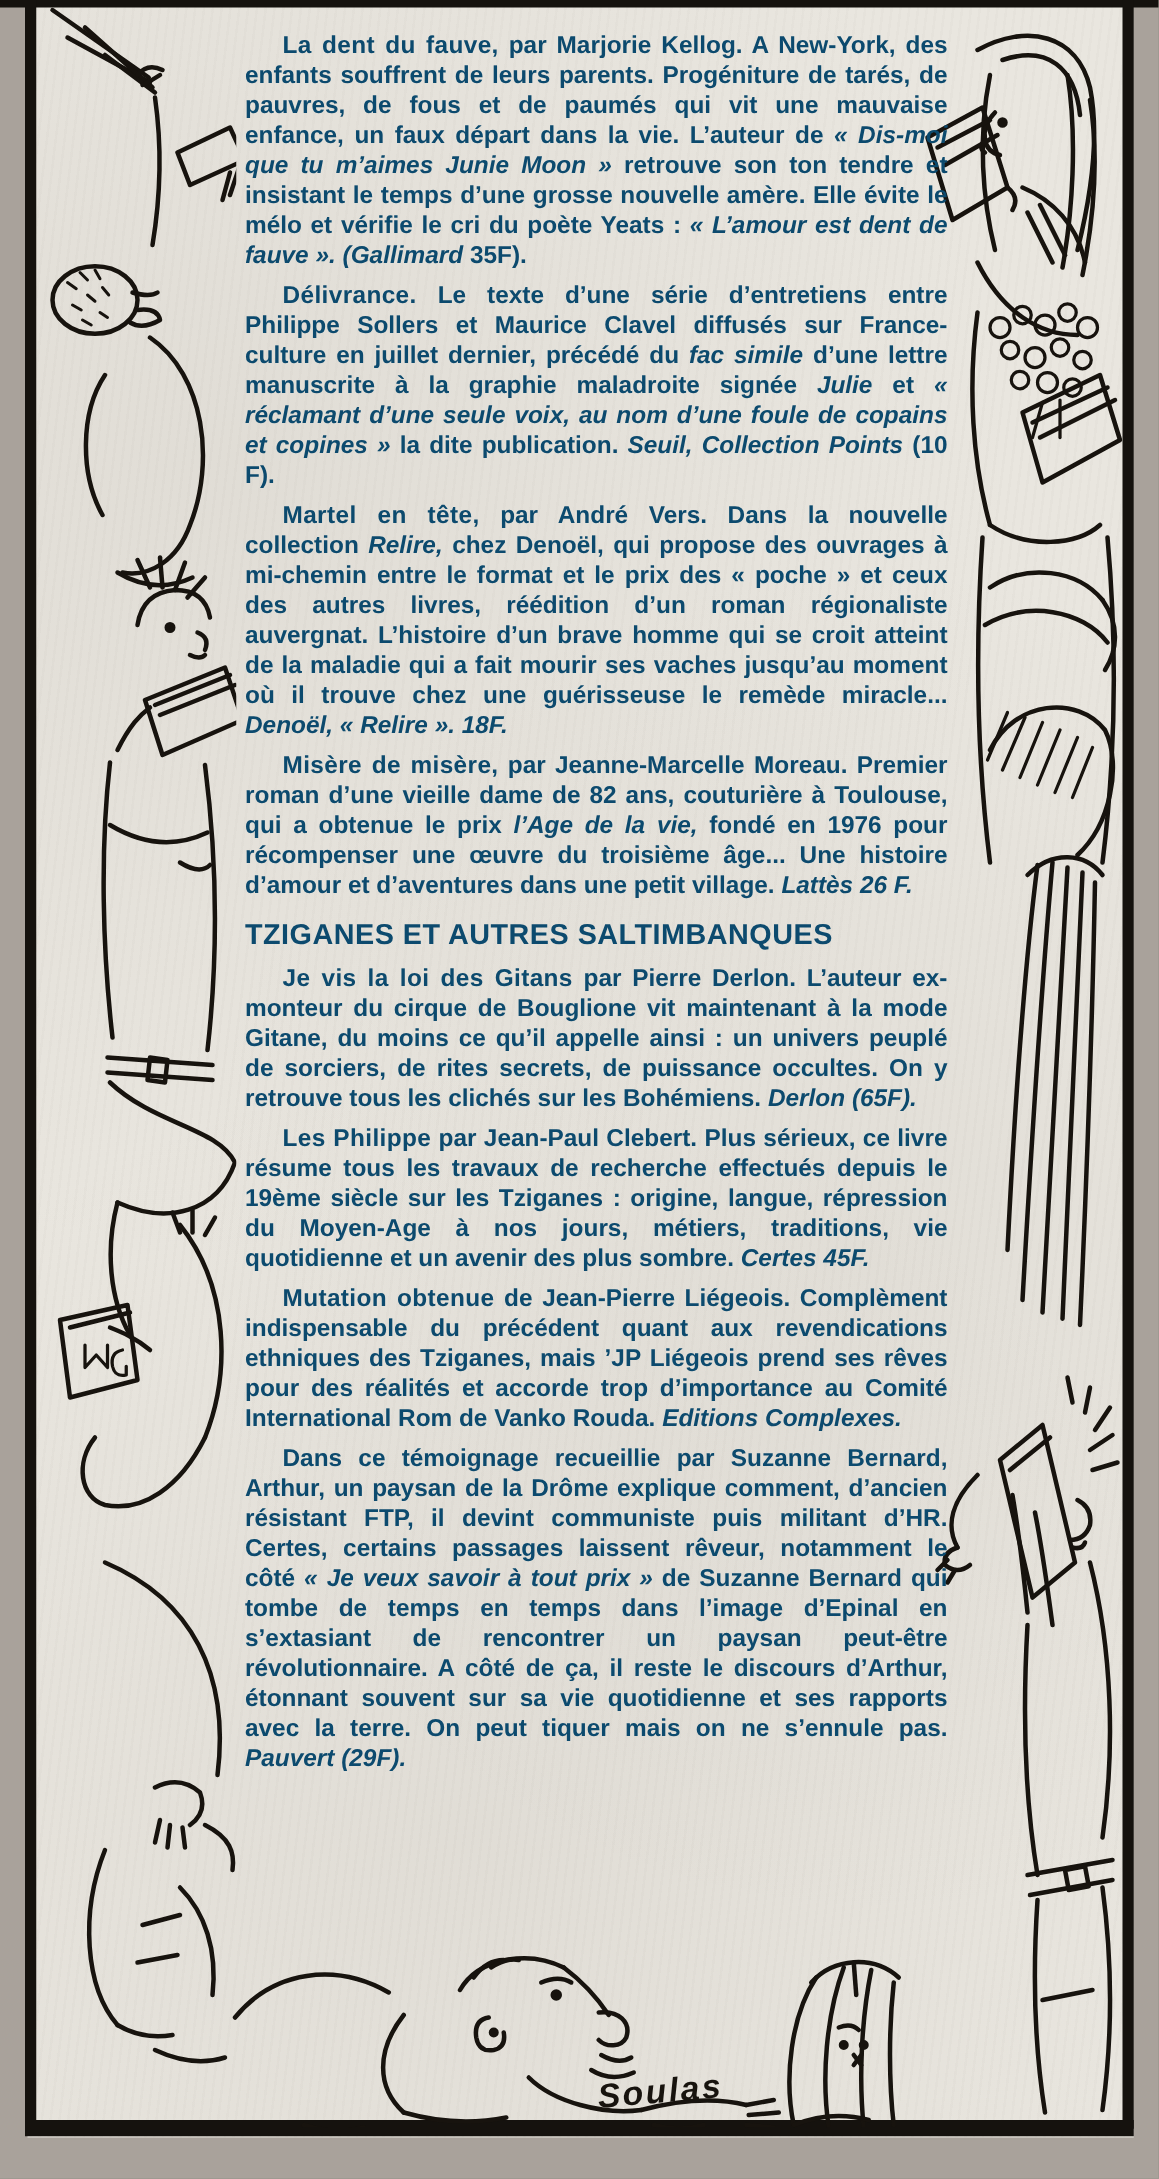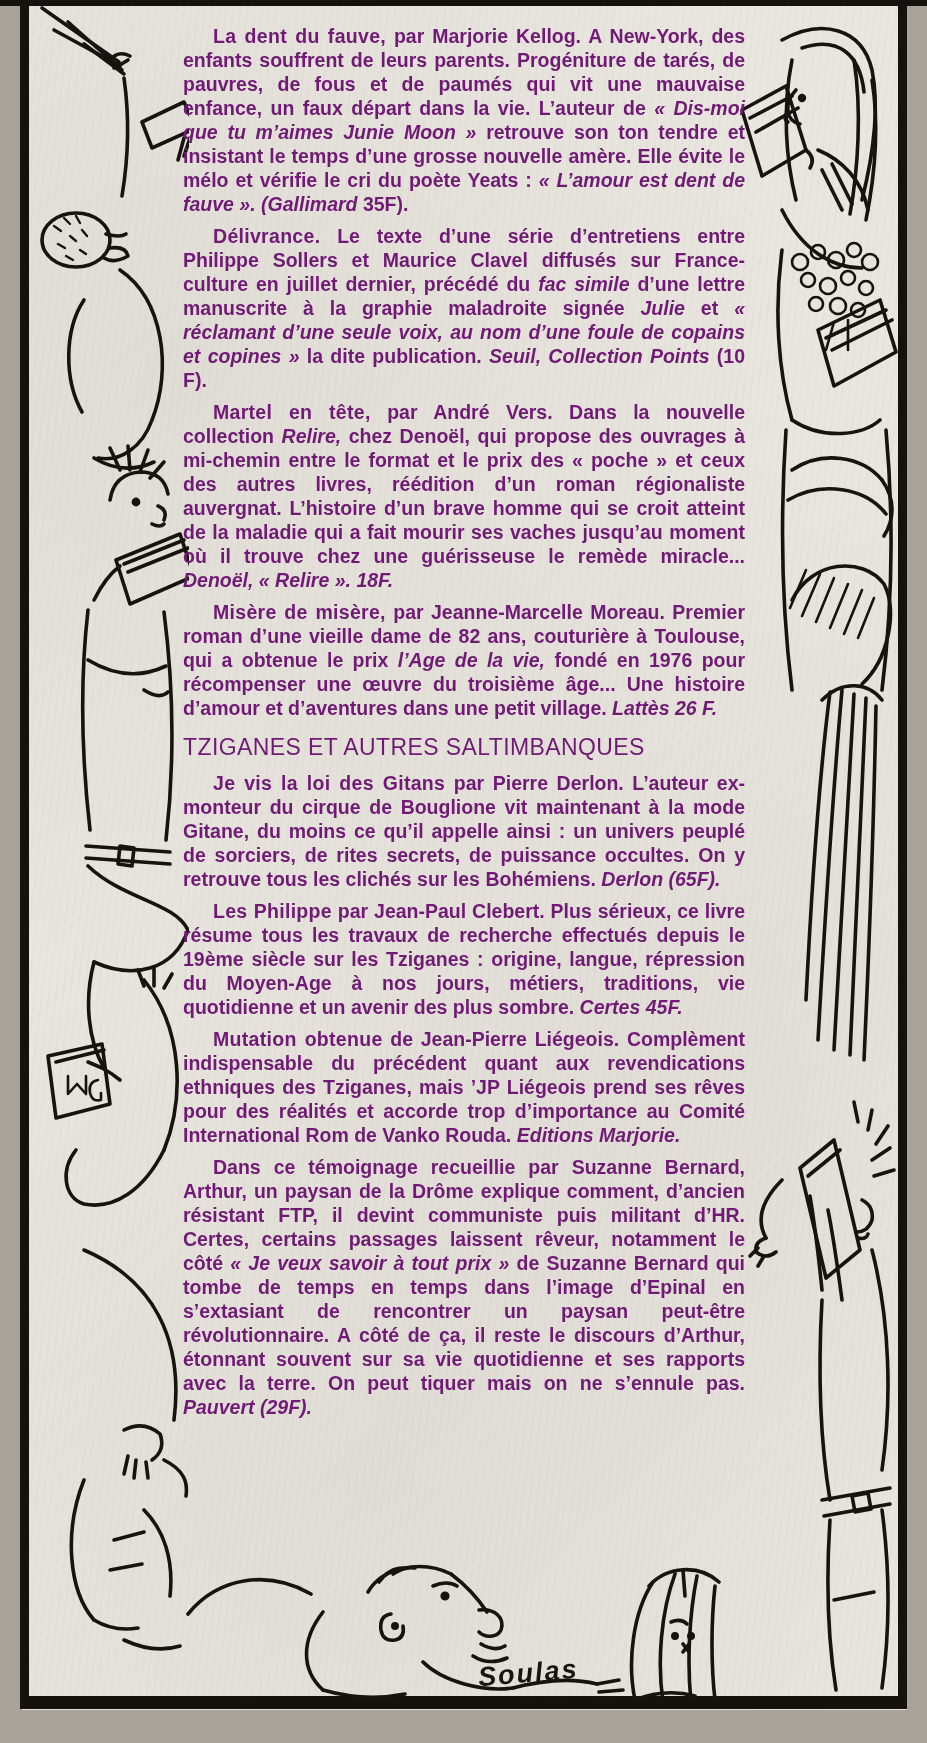--- a/index.html
+++ b/index.html
@@ -14,24 +14,24 @@
            radial-gradient(circle at 40% 86%, rgba(110,100,90,.07), transparent 40%),
            repeating-linear-gradient(97deg, rgba(90,80,70,.025) 0 2px, transparent 2px 7px);}
   
   .b{position:absolute;background:#15120e;}
   .b-left{left:20px;top:0;width:9px;height:1706px;}
   .b-right{left:898px;top:0;width:9px;height:1703px;}
   .b-top{left:0;top:0;width:927px;height:6px;}
   .b-bottom{left:20px;top:1696px;width:887px;height:13px;}
 
   
-  .col{position:absolute;left:183px;top:24px;width:562px;color:#701a75;z-index:3;}
+  .col{position:absolute;left:196px;top:24px;width:562px;color:#0c4a6e;z-index:3;}
   .col p{margin:0 0 8px 0;font-size:19.5px;line-height:24px;font-weight:bold;
          text-align:justify;text-indent:30px;}
-  .col h2{margin:13px 0 10px 0;font-size:23px;line-height:28px;font-weight:normal;
+  .col h2{margin:13px 0 10px 0;font-size:23px;line-height:28px;font-weight:bold;
           letter-spacing:.4px;text-indent:0;}
   .seg-bold{font-weight:bold;letter-spacing:.3px;}
   .seg-italic{font-style:italic;}
   .seg-normal{}
 
   svg.illu{position:absolute;z-index:2;}
   .illu-left{left:24px;top:0;}
   .illu-right{left:722px;top:0;}
   .illu-bottom{left:183px;top:1552px;}
   .signature{position:absolute;left:478px;top:1658px;z-index:4;
@@ -269,18 +269,18 @@
   <div class="b b-bottom"></div>
 
   <main class="col" id="article-root">
       <p><span class="seg-bold">La dent du fauve,</span><span class="seg-normal"> par Marjorie Kellog. A New-York, des enfants souffrent de leurs parents. Progéniture de tarés, de pauvres, de fous et de paumés qui vit une mauvaise enfance, un faux départ dans la vie. L’auteur de </span><span class="seg-italic">« Dis-moi que tu m’aimes Junie Moon »</span><span class="seg-normal"> retrouve son ton tendre et insistant le temps d’une grosse nouvelle amère. Elle évite le mélo et vérifie le cri du poète Yeats : </span><span class="seg-italic">« L’amour est dent de fauve ». (Gallimard</span><span class="seg-normal"> 35F).</span></p>
       <p><span class="seg-bold">Délivrance.</span><span class="seg-normal"> Le texte d’une série d’entretiens entre Philippe Sollers et Maurice Clavel diffusés sur France-culture en juillet dernier, précédé du </span><span class="seg-italic">fac simile</span><span class="seg-normal"> d’une lettre manuscrite à la graphie maladroite signée </span><span class="seg-italic">Julie</span><span class="seg-normal"> et </span><span class="seg-italic">« réclamant d’une seule voix, au nom d’une foule de copains et copines »</span><span class="seg-normal"> la dite publication. </span><span class="seg-italic">Seuil, Collection Points</span><span class="seg-normal"> (10 F).</span></p>
       <p><span class="seg-bold">Martel en tête,</span><span class="seg-normal"> par André Vers. Dans la nouvelle collection </span><span class="seg-italic">Relire,</span><span class="seg-normal"> chez Denoël, qui propose des ouvrages à mi-chemin entre le format et le prix des « poche » et ceux des autres livres, réédition d’un roman régionaliste auvergnat. L’histoire d’un brave homme qui se croit atteint de la maladie qui a fait mourir ses vaches jusqu’au moment où il trouve chez une guérisseuse le remède miracle... </span><span class="seg-italic">Denoël, « Relire ». 18F.</span></p>
       <p><span class="seg-bold">Misère de misère,</span><span class="seg-normal"> par Jeanne-Marcelle Moreau. Premier roman d’une vieille dame de 82 ans, couturière à Toulouse, qui a obtenue le prix </span><span class="seg-italic">l’Age de la vie,</span><span class="seg-normal"> fondé en 1976 pour récompenser une œuvre du troisième âge... Une histoire d’amour et d’aventures dans une petit village. </span><span class="seg-italic">Lattès 26 F.</span></p>
       <h2>TZIGANES ET AUTRES SALTIMBANQUES</h2>
       <p><span class="seg-bold">Je vis la loi des Gitans</span><span class="seg-normal"> par Pierre Derlon. L’auteur ex-monteur du cirque de Bouglione vit maintenant à la mode Gitane, du moins ce qu’il appelle ainsi : un univers peuplé de sorciers, de rites secrets, de puissance occultes. On y retrouve tous les clichés sur les Bohémiens. </span><span class="seg-italic">Derlon (65F).</span></p>
       <p><span class="seg-bold">Les Philippe</span><span class="seg-normal"> par Jean-Paul Clebert. Plus sérieux, ce livre résume tous les travaux de recherche effectués depuis le 19ème siècle sur les Tziganes : origine, langue, répression du Moyen-Age à nos jours, métiers, traditions, vie quotidienne et un avenir des plus sombre. </span><span class="seg-italic">Certes 45F.</span></p>
-      <p><span class="seg-bold">Mutation obtenue</span><span class="seg-normal"> de Jean-Pierre Liégeois. Complèment indispensable du précédent quant aux revendications ethniques des Tziganes, mais ’JP Liégeois prend ses rêves pour des réalités et accorde trop d’importance au Comité International Rom de Vanko Rouda. </span><span class="seg-italic">Editions Marjorie.</span></p>
+      <p><span class="seg-bold">Mutation obtenue</span><span class="seg-normal"> de Jean-Pierre Liégeois. Complèment indispensable du précédent quant aux revendications ethniques des Tziganes, mais ’JP Liégeois prend ses rêves pour des réalités et accorde trop d’importance au Comité International Rom de Vanko Rouda. </span><span class="seg-italic">Editions Complexes.</span></p>
       <p><span class="seg-normal">Dans ce témoignage recueillie par Suzanne Bernard, Arthur, un paysan de la Drôme explique comment, d’ancien résistant FTP, il devint communiste puis militant d’HR. Certes, certains passages laissent rêveur, notamment le côté </span><span class="seg-italic">« Je veux savoir à tout prix »</span><span class="seg-normal"> de Suzanne Bernard qui tombe de temps en temps dans l’image d’Epinal en s’extasiant de rencontrer un paysan peut-être révolutionnaire. A côté de ça, il reste le discours d’Arthur, étonnant souvent sur sa vie quotidienne et ses rapports avec la terre. On peut tiquer mais on ne s’ennule pas. </span><span class="seg-italic">Pauvert (29F).</span></p>
     </main>
 
   <div class="signature">Soulas</div>
 </div>
 
 </body></html>

